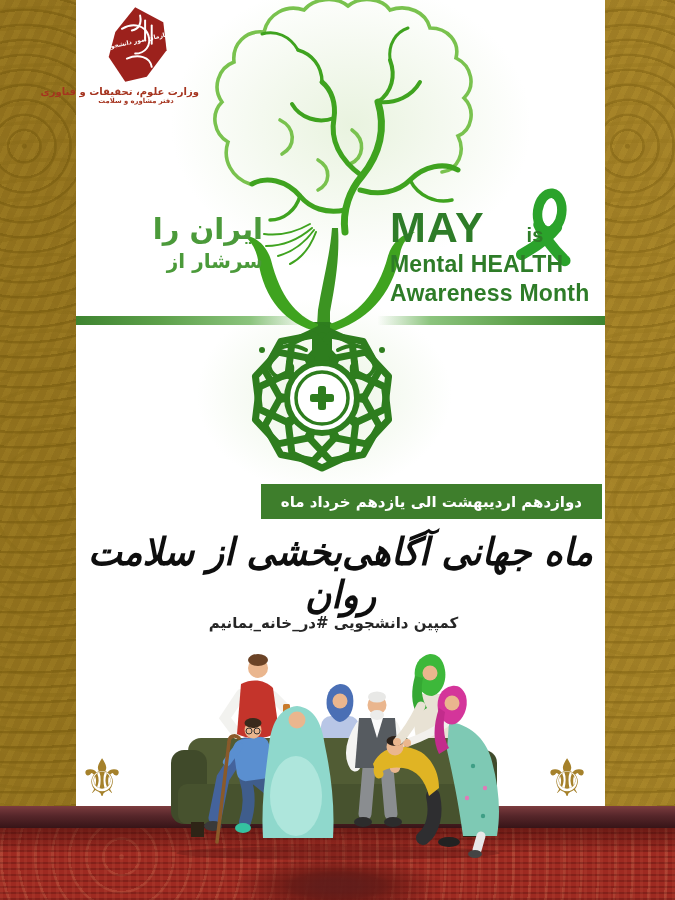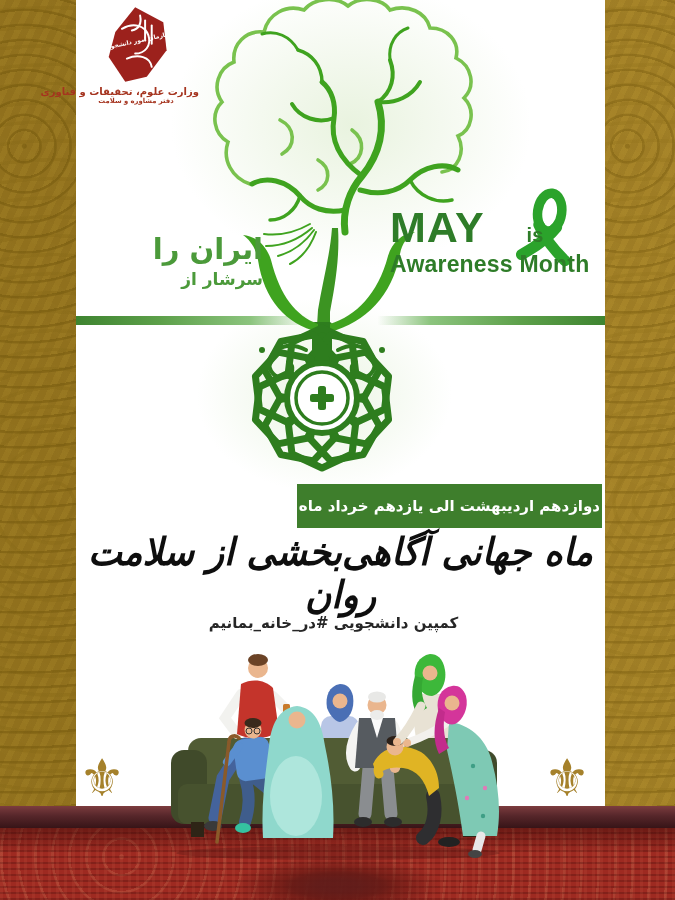--- a/index.html
+++ b/index.html
@@ -44,37 +44,37 @@
   .emblem-text{position:absolute;left:24px;top:34px;width:78px;text-align:center;
     color:#ffffff;font-size:6px;font-weight:bold;transform:rotate(-12deg);line-height:1.15;}
   .ministry{position:absolute;left:0;top:82px;width:126px;text-align:center;
     color:#a5341f;font-size:10px;font-weight:bold;white-space:nowrap;}
   .office{position:absolute;left:0;top:93px;width:126px;text-align:center;
     color:#a5341f;font-size:6.8px;font-weight:bold;white-space:nowrap;}
 
   
   .fa-headline{position:absolute;left:95px;top:212px;width:168px;text-align:right;
     direction:rtl;color:#4b9a3a;}
-  .fa-line1{font-size:29px;font-weight:bold;line-height:1.2;margin-top:20px;}
-  .fa-line2{font-size:17px;font-weight:bold;line-height:1.45;}
+  .fa-line1{font-size:29px;font-weight:bold;line-height:1.2;}
+  .fa-line2{font-size:20px;font-weight:bold;line-height:1.45;}
   .fa-line3{font-size:22px;font-weight:bold;line-height:1.35;}
 
   .en-headline{position:absolute;left:390px;top:205px;color:#2e7c28;
     font-family:"Liberation Sans","DejaVu Sans",sans-serif;}
   .en-line1{font-size:43px;font-weight:bold;letter-spacing:1px;line-height:1.05;}
   .en-is{font-size:20px;font-weight:bold;margin-left:7px;letter-spacing:0;padding-left:35px;}
   .en-line2,.en-line3{font-size:23px;font-weight:bold;line-height:1.25;letter-spacing:.2px;}
 
   
   .divider{position:absolute;left:76px;top:316px;width:529px;height:9px;
     background:linear-gradient(90deg,#3e8430 0%,#5da04a 16%,#8cc47e 33%,rgba(255,255,255,0) 44%,
       rgba(255,255,255,0) 57%,#8cc47e 67%,#5da04a 84%,#3e8430 100%);}
 
   
-  .date-banner{position:absolute;right:73px;top:484px;height:44px;padding:0 2px;
+  .date-banner{position:absolute;right:73px;top:484px;height:35px;padding:0 20px;
     background:#3e7e2c;color:#fff;font-size:15px;font-weight:bold;direction:rtl;
     display:flex;align-items:center;justify-content:center;}
 
   
   .calligraphy{position:absolute;left:76px;top:532px;width:529px;text-align:center;
     direction:rtl;color:#0e0e0e;font-size:36px;font-weight:bold;font-style:italic;
     transform:scaleY(1.06);}
   .campaign{position:absolute;left:76px;top:614px;width:515px;text-align:center;
     direction:rtl;color:#262626;font-size:15px;font-weight:bold;}
 
@@ -189,20 +189,21 @@
     </g>
   </svg>
 
   <div class="fa-headline">
     <div class="fa-line1">ایران را</div>
     <div class="fa-line2">سرشار از</div>
   </div>
 
   <div class="en-headline">
     <div class="en-line1"><span>MAY</span><span class="en-is">is</span></div>
+    <div class="en-line2">Mental HEALTH</div>
     <div class="en-line3">Awareness Month</div>
   </div>
 
   <div class="date-banner">دوازدهم اردیبهشت الی یازدهم خرداد ماه</div>
 
   <div class="calligraphy">ماه جهانی آگاهی‌بخشی از سلامت روان</div>
 
   <div class="campaign">کمپین دانشجویی #در_خانه_بمانیم</div>
 
   <svg class="photo-layer" viewBox="0 0 408 216">

